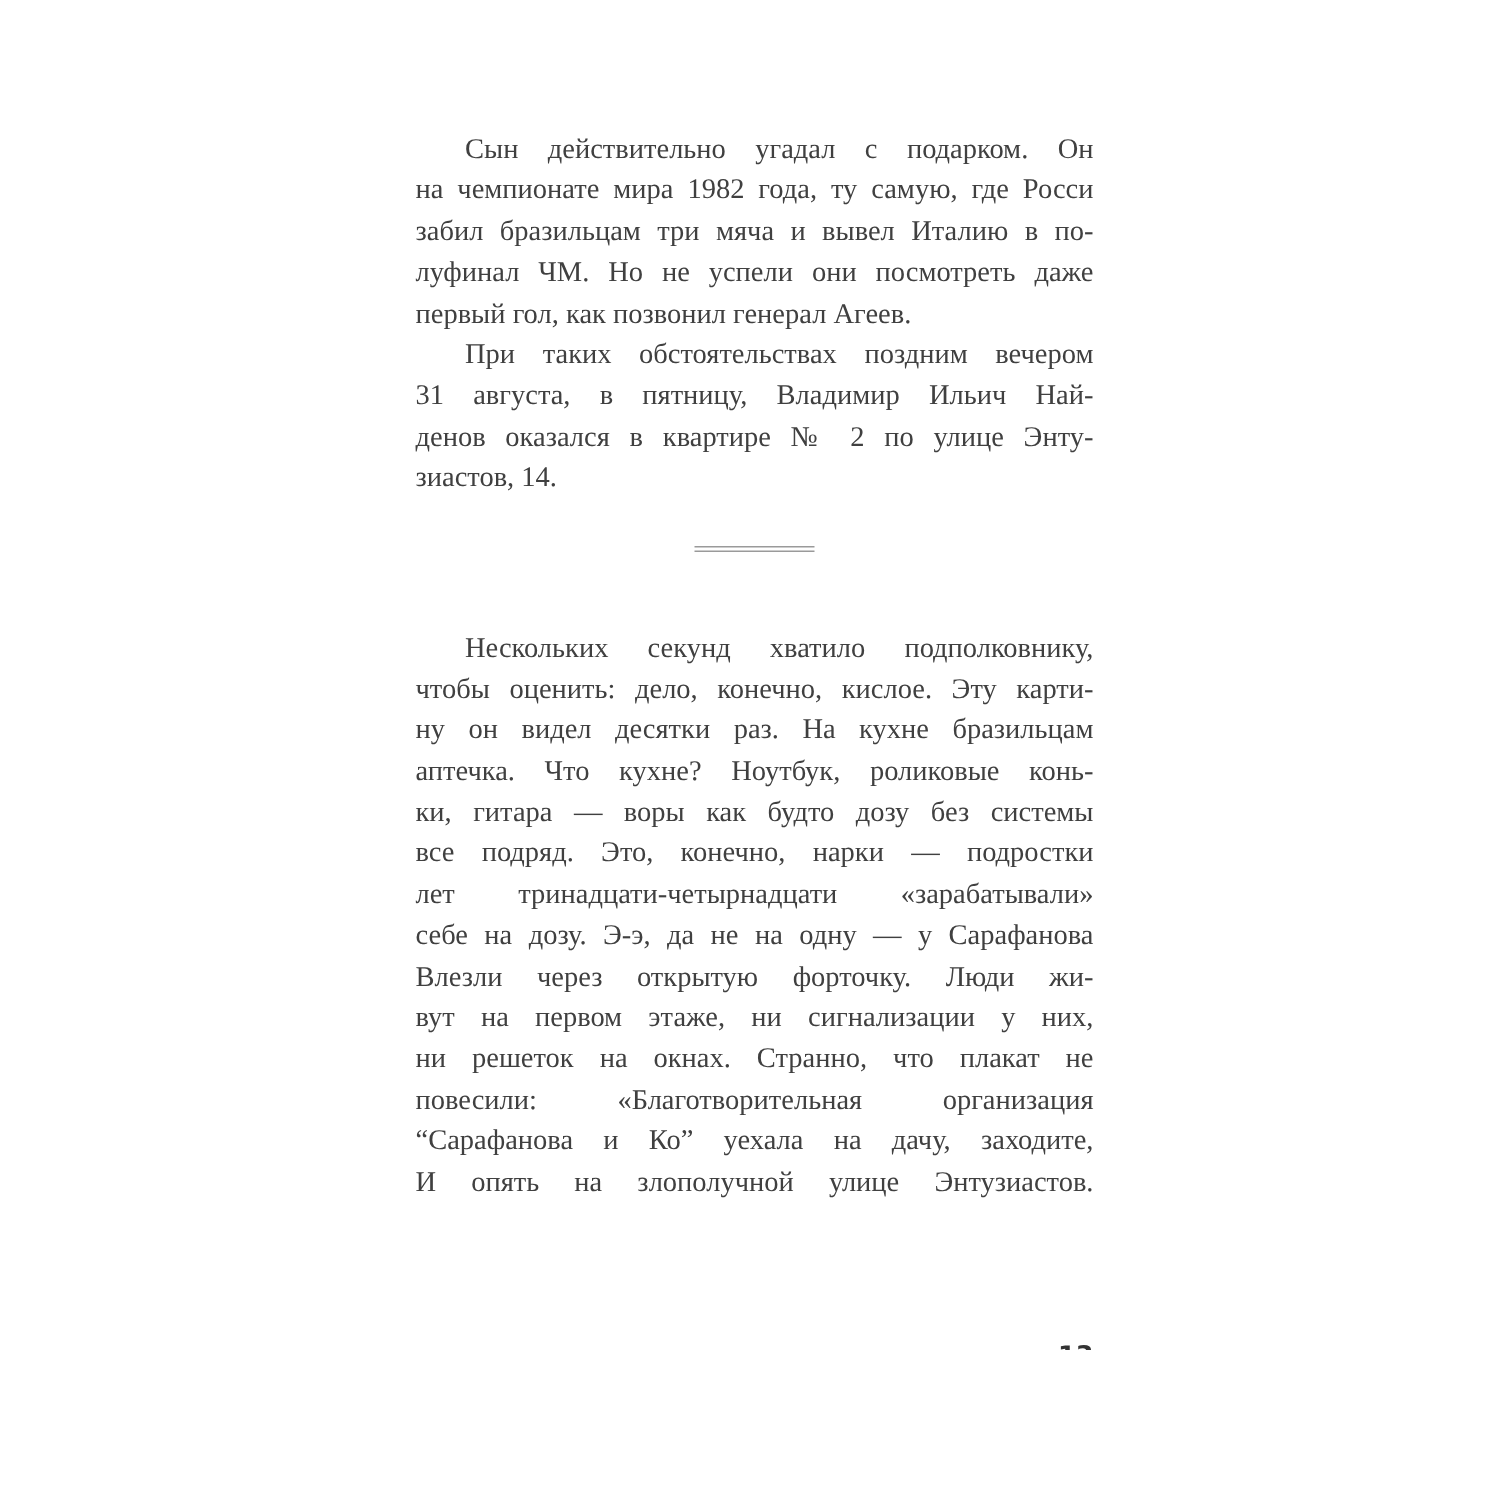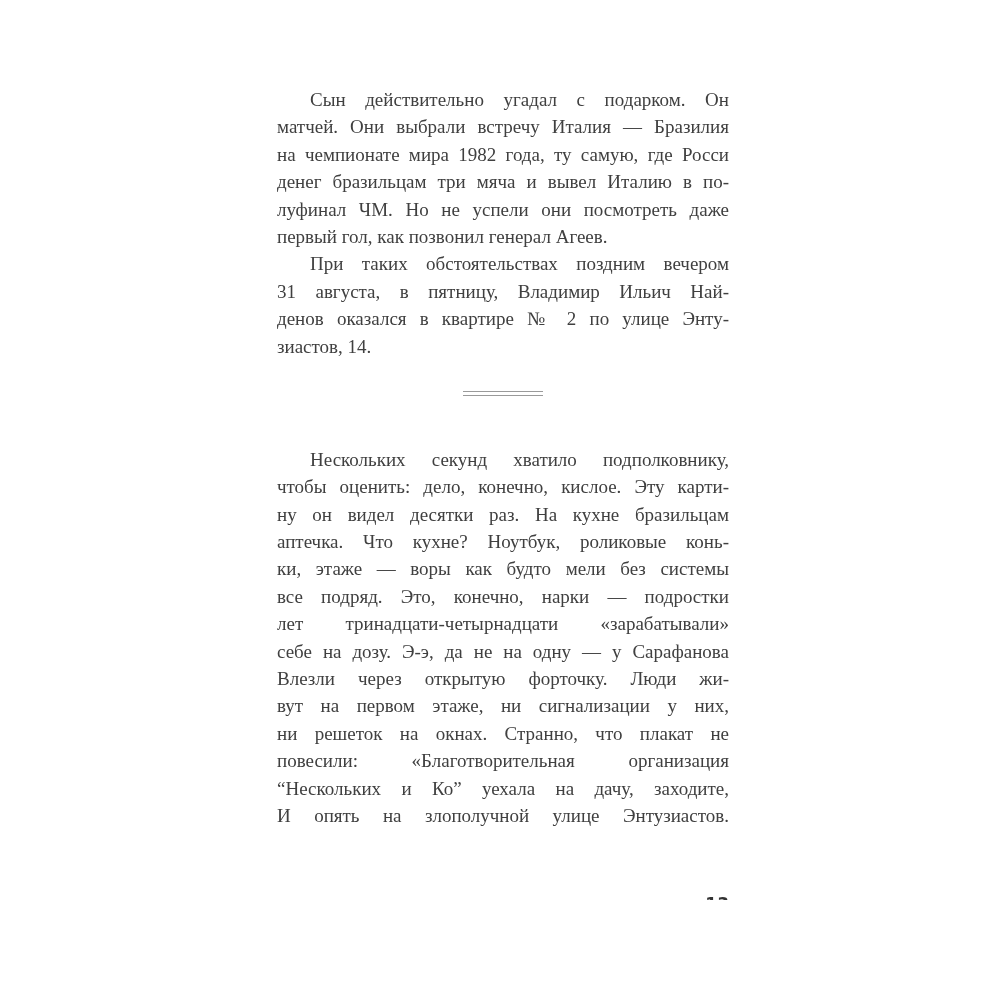--- a/index.html
+++ b/index.html
@@ -67,46 +67,45 @@
     color: #333333;
   }
 </style>
 </head>
 <body>
 
 <div class="page">
   <div class="text-block" id="text-block">
       <div class="paragraph">
         <div class="line first-indent">Сын действительно угадал с подарком. Он</div>
-        <div class="line">матчей. Они выбрали встречу Италия — Бразилия</div>
         <div class="line">на чемпионате мира 1982 года, ту самую, где Росси</div>
-        <div class="line">денег бразильцам три мяча и вывел Италию в по-</div>
+        <div class="line">забил бразильцам три мяча и вывел Италию в по-</div>
         <div class="line">луфинал ЧМ. Но не успели они посмотреть даже</div>
         <div class="line last-left">первый гол, как позвонил генерал Агеев.</div>
       </div>
       <div class="paragraph">
         <div class="line first-indent">При таких обстоятельствах поздним вечером</div>
         <div class="line">31 августа, в пятницу, Владимир Ильич Най-</div>
         <div class="line">денов оказался в квартире № 2 по улице Энту-</div>
         <div class="line last-left">зиастов, 14.</div>
       </div>
       <div class="separator-block">
         <div class="separator-rule"></div>
       </div>
       <div class="paragraph">
         <div class="line first-indent">Нескольких секунд хватило подполковнику,</div>
         <div class="line">чтобы оценить: дело, конечно, кислое. Эту карти-</div>
         <div class="line">ну он видел десятки раз. На кухне бразильцам</div>
         <div class="line">аптечка. Что кухне? Ноутбук, роликовые конь-</div>
-        <div class="line">ки, этаже — воры как будто мели без системы</div>
+        <div class="line">ки, гитара — воры как будто дозу без системы</div>
         <div class="line">все подряд. Это, конечно, нарки — подростки</div>
         <div class="line">лет тринадцати-четырнадцати «зарабатывали»</div>
         <div class="line">себе на дозу. Э-э, да не на одну — у Сарафанова</div>
         <div class="line">Влезли через открытую форточку. Люди жи-</div>
         <div class="line">вут на первом этаже, ни сигнализации у них,</div>
         <div class="line">ни решеток на окнах. Странно, что плакат не</div>
         <div class="line">повесили: «Благотворительная организация</div>
-        <div class="line">“Нескольких и Ко” уехала на дачу, заходите,</div>
+        <div class="line">“Сарафанова и Ко” уехала на дачу, заходите,</div>
         <div class="line">И опять на злополучной улице Энтузиастов.</div>
       </div>
     </div>
   <div class="page-number">13</div>
 </div>
 
 </body></html>

